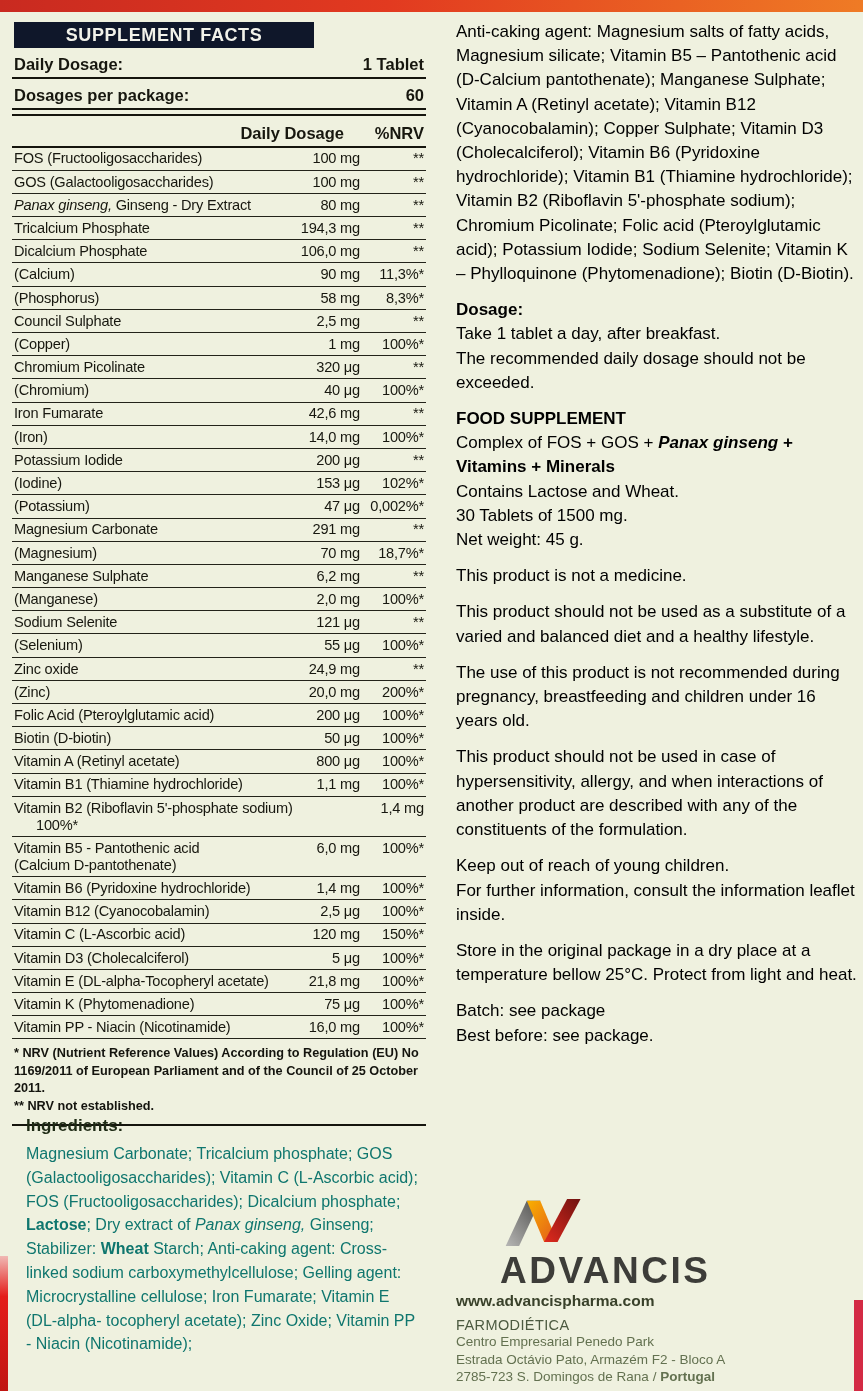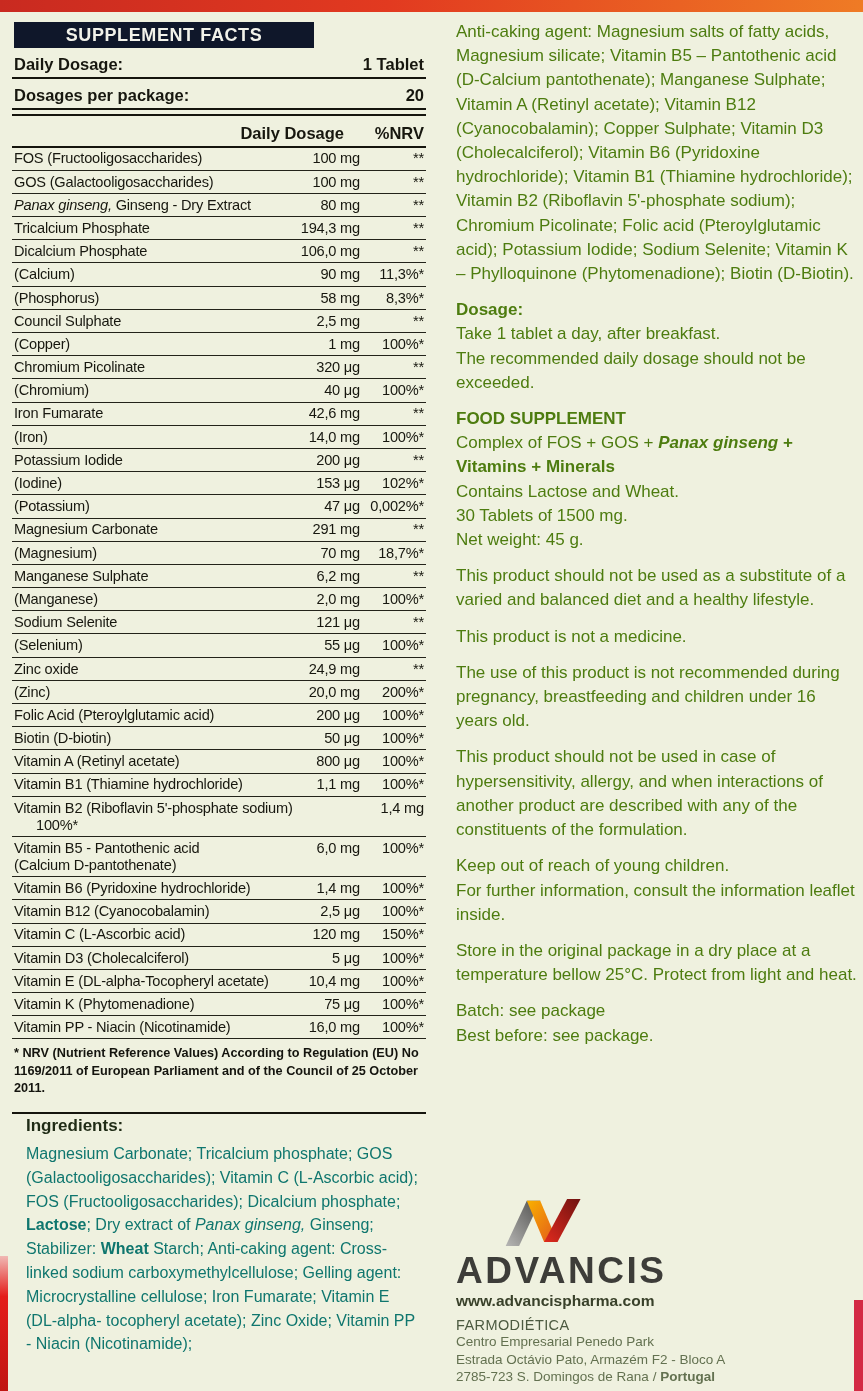--- a/index.html
+++ b/index.html
@@ -20,38 +20,38 @@
             font-size:16.5px;padding:7px 2px 3px;border-bottom:2.3px solid #15150d;}
   .dbl{height:3.5px;border-bottom:2.5px solid #15150d;}
   .head-row{display:flex;justify-content:flex-end;gap:16px;font-weight:bold;font-size:16.5px;
             padding:8px 2px 3px;border-bottom:2.5px solid #15150d;}
   .t-row{display:flex;flex-wrap:wrap;align-items:baseline;border-bottom:1.3px solid #23231a;
          padding:2.9px 2px 2.3px;font-size:14.6px;letter-spacing:-0.2px;line-height:17px;}
   .t-name{flex:1;white-space:nowrap;overflow:visible;}
   .t-amt{width:76px;text-align:right;white-space:nowrap;}
   .t-nrv{width:64px;text-align:right;white-space:nowrap;}
   .t-name2{width:100%;}
-  .footnote{border-bottom:2.5px solid #15150d;padding:6px 2px 14px;font-weight:bold;
+  .footnote{border-bottom:2.5px solid #15150d;padding:6px 2px 8px;font-weight:bold;
             font-size:12.7px;line-height:1.38;color:#14140e;}
 
   
   .ingredients{position:absolute;left:26px;top:1116px;width:398px;}
   .ing-title{font-weight:bold;font-size:17px;color:#1f2b15;}
   .ing-text{margin-top:6px;font-size:16px;line-height:23.8px;color:#0f766e;}
 
   
-  .rcol{position:absolute;left:456px;top:20px;width:403px;font-size:17px;line-height:24.2px;color:#4d7c0f;}
+  .rcol{position:absolute;left:456px;top:20px;width:403px;font-size:17px;line-height:24.2px;color:#000000;}
   .rp{margin:0 0 12px;}
   .rp.tight{margin-bottom:0;}
   .rp.h{font-weight:bold;margin-bottom:0;}
 
   
   .footer{position:absolute;left:456px;top:1192px;width:400px;}
   .logo-swoosh{margin-left:42px;width:96px;height:58px;display:block;}
-  .brand{font-size:37px;font-weight:bold;letter-spacing:2.5px;color:#3d3d39;line-height:1;margin-top:2px;}
+  .brand{font-size:37px;font-weight:bold;letter-spacing:2.5px;color:#3d3d39;line-height:1;margin-top:2px;margin-left:44px;}
   .website{font-size:15.5px;font-weight:bold;color:#39412a;margin-top:3px;}
   .company{font-size:14.5px;color:#4c5a40;margin-top:7px;letter-spacing:.4px;}
   .addr{font-size:13.5px;color:#637150;line-height:17.5px;}
   .addr:first-of-type{margin-top:3px;}
 </style>
 </head>
 <body>
 
 <div class="page">
   <div class="edge-top"></div>
@@ -59,21 +59,21 @@
   <div class="edge-right"></div>
 
   <div class="facts">
     <div class="facts-title">SUPPLEMENT FACTS</div>
     <div class="meta-row">
       <span>Daily Dosage:</span>
       <span>1 Tablet</span>
     </div>
     <div class="meta-row">
       <span>Dosages per package:</span>
-      <span>20</span>
+      <span>60</span>
     </div>
     <div class="dbl"></div>
     <div class="head-row">
       <span>Daily Dosage</span>
       <span class="t-nrv">%NRV</span>
     </div>
     <div id="facts-rows">
         <div class="t-row">
           <span class="t-name"><span>FOS (Fructooligosaccharides)</span></span>
           <span class="t-amt">100 mg</span>
@@ -240,56 +240,57 @@
           <span class="t-amt">120 mg</span>
           <span class="t-nrv">150%*</span>
         </div>
         <div class="t-row">
           <span class="t-name"><span>Vitamin D3 (Cholecalciferol)</span></span>
           <span class="t-amt">5 μg</span>
           <span class="t-nrv">100%*</span>
         </div>
         <div class="t-row">
           <span class="t-name"><span>Vitamin E (DL-alpha-Tocopheryl acetate)</span></span>
-          <span class="t-amt">10,4 mg</span>
+          <span class="t-amt">21,8 mg</span>
           <span class="t-nrv">100%*</span>
         </div>
         <div class="t-row">
           <span class="t-name"><span>Vitamin K (Phytomenadione)</span></span>
           <span class="t-amt">75 μg</span>
           <span class="t-nrv">100%*</span>
         </div>
         <div class="t-row">
           <span class="t-name"><span>Vitamin PP - Niacin (Nicotinamide)</span></span>
           <span class="t-amt">16,0 mg</span>
           <span class="t-nrv">100%*</span>
         </div>
       </div>
     <div class="footnote">
       <div>* NRV (Nutrient Reference Values) According to Regulation (EU) No 1169/2011 of European Parliament and of the Council of 25 October 2011.</div>
+      <div>** NRV not established.</div>
     </div>
   </div>
 
   <div class="ingredients">
     <div class="ing-title">Ingredients:</div>
     <div class="ing-text"><span>Magnesium Carbonate; Tricalcium phosphate; GOS (Galactooligosaccharides); Vitamin C (L-Ascorbic acid); FOS (Fructooligosaccharides); Dicalcium phosphate; </span><span style="font-weight: bold;">Lactose</span><span>; Dry extract of </span><span style="font-style: italic;">Panax ginseng,</span><span> Ginseng; Stabilizer: </span><span style="font-weight: bold;">Wheat</span><span> Starch; Anti-caking agent: Cross-linked sodium carboxymethylcellulose; Gelling agent: Microcrystalline cellulose; Iron Fumarate; Vitamin E (DL-alpha- tocopheryl acetate); Zinc Oxide; Vitamin PP - Niacin (Nicotinamide);</span></div>
   </div>
 
   <div class="rcol" id="right-paras">
       <div class="rp p"><span>Anti-caking agent: Magnesium salts of fatty acids, Magnesium silicate; Vitamin B5 – Pantothenic acid (D-Calcium pantothenate); Manganese Sulphate; Vitamin A (Retinyl acetate); Vitamin B12 (Cyanocobalamin); Copper Sulphate; Vitamin D3 (Cholecalciferol); Vitamin B6 (Pyridoxine hydrochloride); Vitamin B1 (Thiamine hydrochloride); Vitamin B2 (Riboflavin 5'-phosphate sodium); Chromium Picolinate; Folic acid (Pteroylglutamic acid); Potassium Iodide; Sodium Selenite; Vitamin K – Phylloquinone (Phytomenadione); Biotin (D-Biotin).</span></div>
       <div class="rp h"><span>Dosage:</span></div>
       <div class="rp tight"><span>Take 1 tablet a day, after breakfast.</span></div>
       <div class="rp p"><span>The recommended daily dosage should not be exceeded.</span></div>
       <div class="rp h"><span>FOOD SUPPLEMENT</span></div>
       <div class="rp tight"><span style="font-weight: normal;">Complex of FOS + GOS + </span><span style="font-weight: bold; font-style: italic;">Panax ginseng</span><span style="font-weight: bold;"> + Vitamins + Minerals</span></div>
       <div class="rp tight"><span>Contains Lactose and Wheat.</span></div>
       <div class="rp tight"><span>30 Tablets of 1500 mg.</span></div>
       <div class="rp p"><span>Net weight: 45 g.</span></div>
+      <div class="rp p"><span>This product is not a medicine.</span></div>
       <div class="rp p"><span>This product should not be used as a substitute of a varied and balanced diet and a healthy lifestyle.</span></div>
-      <div class="rp p"><span>This product is not a medicine.</span></div>
       <div class="rp p"><span>The use of this product is not recommended during pregnancy, breastfeeding and children under 16 years old.</span></div>
       <div class="rp p"><span>This product should not be used in case of hypersensitivity, allergy, and when interactions of another product are described with any of the constituents of the formulation.</span></div>
       <div class="rp tight"><span>Keep out of reach of young children.</span></div>
       <div class="rp p"><span>For further information, consult the information leaflet inside.</span></div>
       <div class="rp p"><span>Store in the original package in a dry place at a temperature bellow 25°C. Protect from light and heat.</span></div>
       <div class="rp tight"><span>Batch: see package</span></div>
       <div class="rp tight"><span>Best before: see package.</span></div>
     </div>
 
   <div class="footer">

